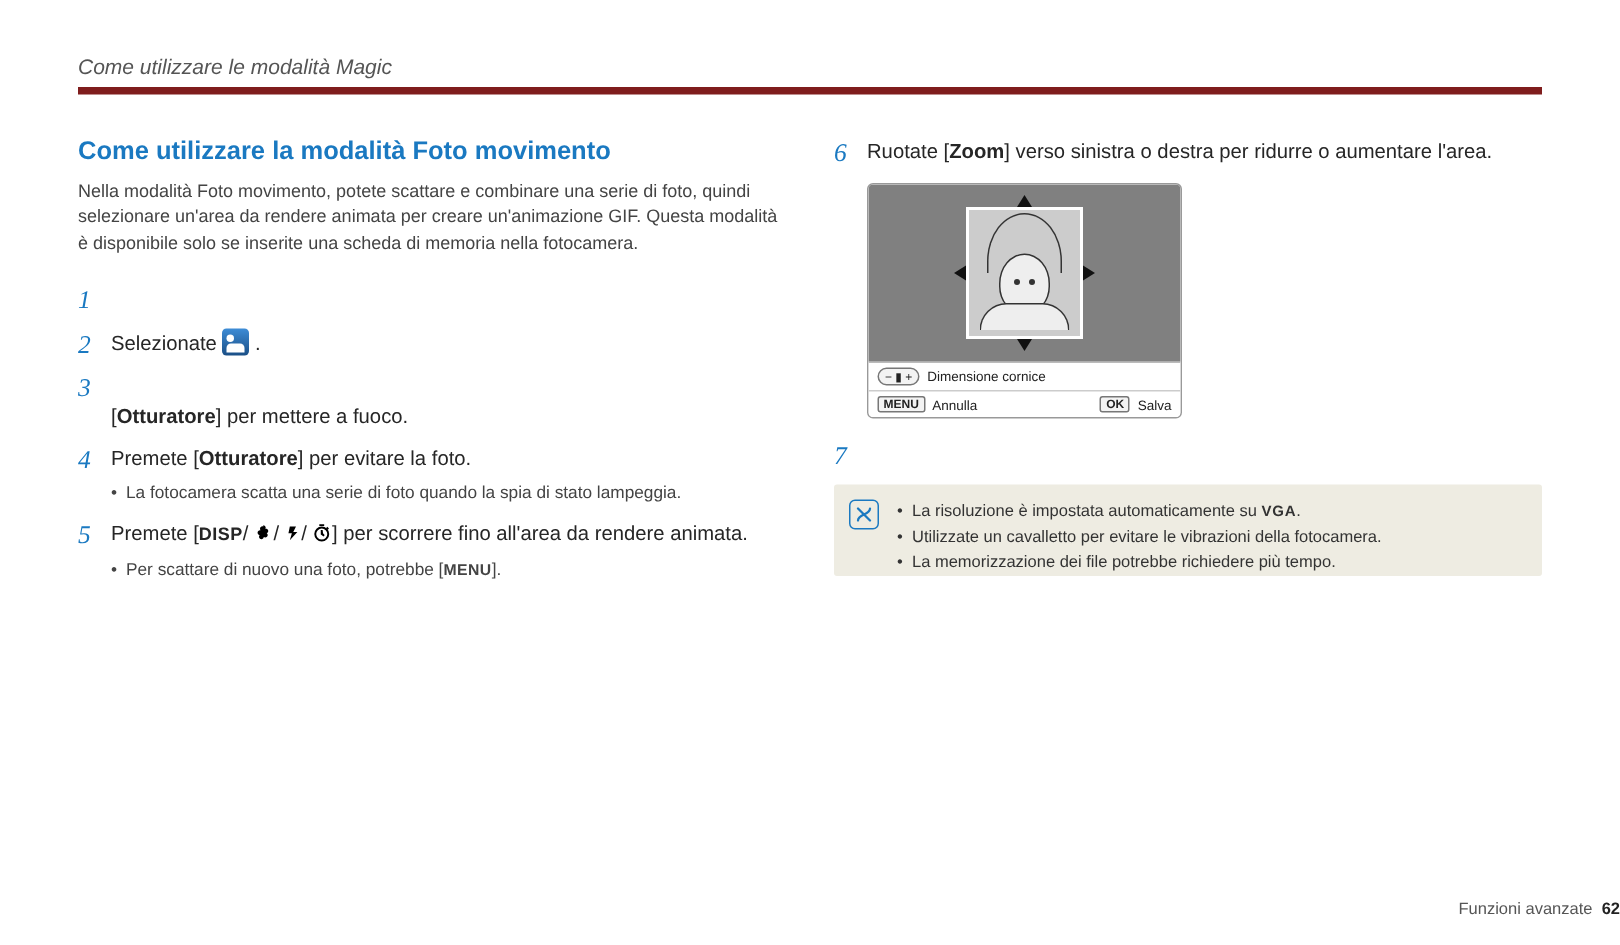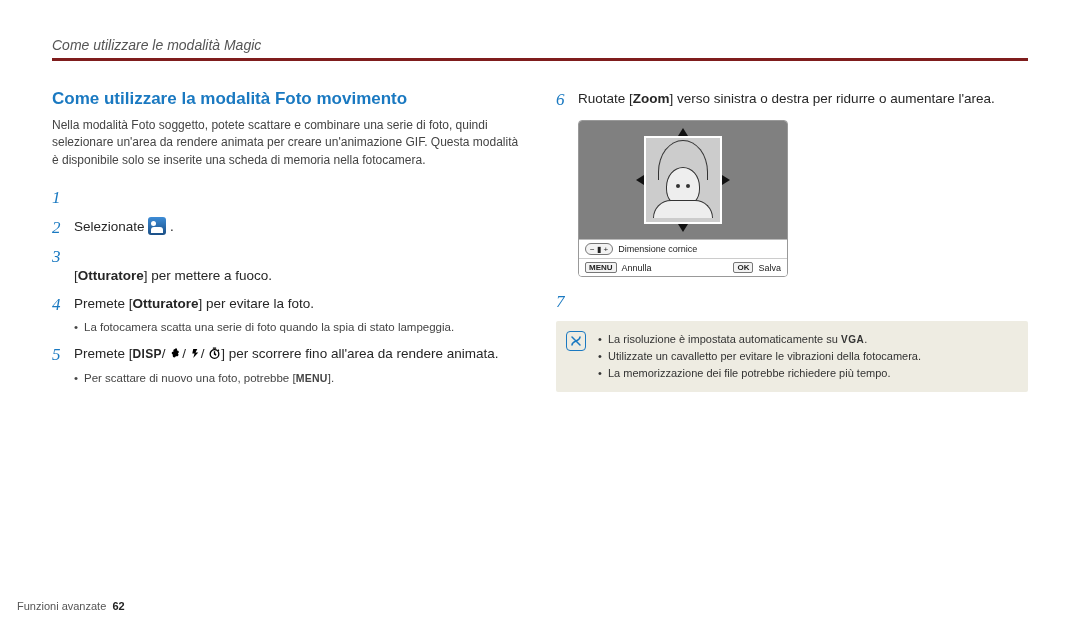--- a/index.html
+++ b/index.html
@@ -6,21 +6,21 @@
   body {
     width: 1080px;
     height: 630px;
     font-family: "Segoe UI", "Helvetica Neue", Arial, sans-serif;
     background: #fff;
     color: #262626;
     position: relative;
     padding: 36px 52px 0 52px;
   }
   .header-line {
-    border-bottom: 3px solid #7f1d1d;
+    border-bottom: 5px solid #7f1d1d;
     padding-bottom: 4px;
     margin-bottom: 28px;
   }
   .header-title {
     font-size: 14px;
     font-style: italic;
     color: #555;
   }
   .columns {
     display: flex;
@@ -186,21 +186,21 @@
   .key-box{
     display:inline-block; border:1px solid #777; border-radius:2px;
     padding:0 3px; font-size:8px; font-weight:700; background:#f3f3f3;
   }
   .spacer{flex:1;}
 
   
   .note-box {
     background: #eeece2;
     border-radius: 2px;
-    padding: 10px 12px 10px 42px;
+    padding: 10px 12px 0 42px;
     position: relative;
     margin: 8px 0 0 0;
     font-size: 11px;
     line-height: 1.55;
     color: #333;
   }
   .note-icon {
     position: absolute;
     left: 10px; top: 10px;
     width: 20px; height: 20px;
@@ -216,40 +216,40 @@
   }
   .vga{
     font-family: "Arial Black", Arial, sans-serif;
     font-weight:900;
     font-size:10px;
     letter-spacing:0.5px;
   }
   .footer{
     position:absolute;
     bottom:18px; left:17px; right:0;
-    text-align:left;
+    text-align:right;
     font-size:11px;
     color:#555;
   }
   .footer .pg{ font-weight:700; color:#222; }
   
   .sym { display:inline-block; vertical-align:-2px; }
 </style>
 </head>
 <body>
 
 <div class="header-line">
   <span class="header-title">Come utilizzare le modalità Magic</span>
 </div>
 
 <div class="columns">
 
   <div class="col">
     <h2 class="section-title">Come utilizzare la modalità Foto movimento</h2>
-    <p class="intro">Nella modalità Foto soggetto, potete scattare e combinare una serie di foto, quindi selezionare un'area da rendere animata per creare un'animazione GIF. Questa modalità è disponibile solo se inserite una scheda di memoria nella fotocamera.</p>
+    <p class="intro">Nella modalità Foto movimento, potete scattare e combinare una serie di foto, quindi selezionare un'area da rendere animata per creare un'animazione GIF. Questa modalità è disponibile solo se inserite una scheda di memoria nella fotocamera.</p>
 
     <ol class="steps">
 
       <li>
         <span class="step-num">1</span>
       </li>
 
       <li>
         <span class="step-num">2</span>
         <span class="step-body">

